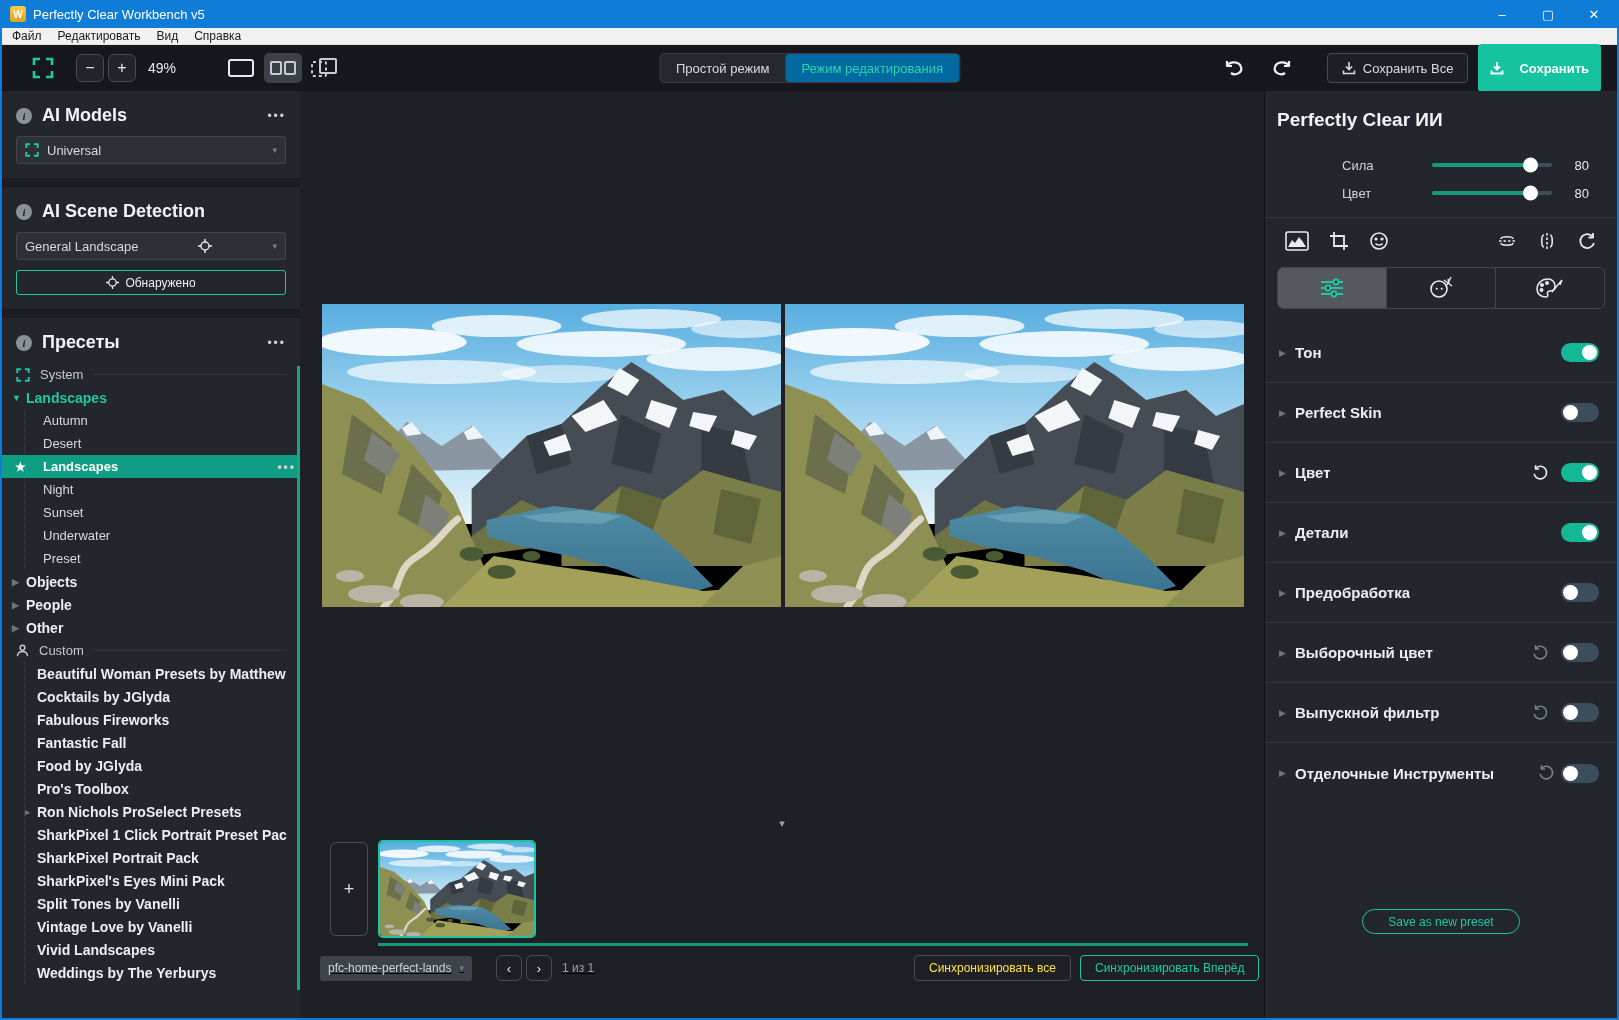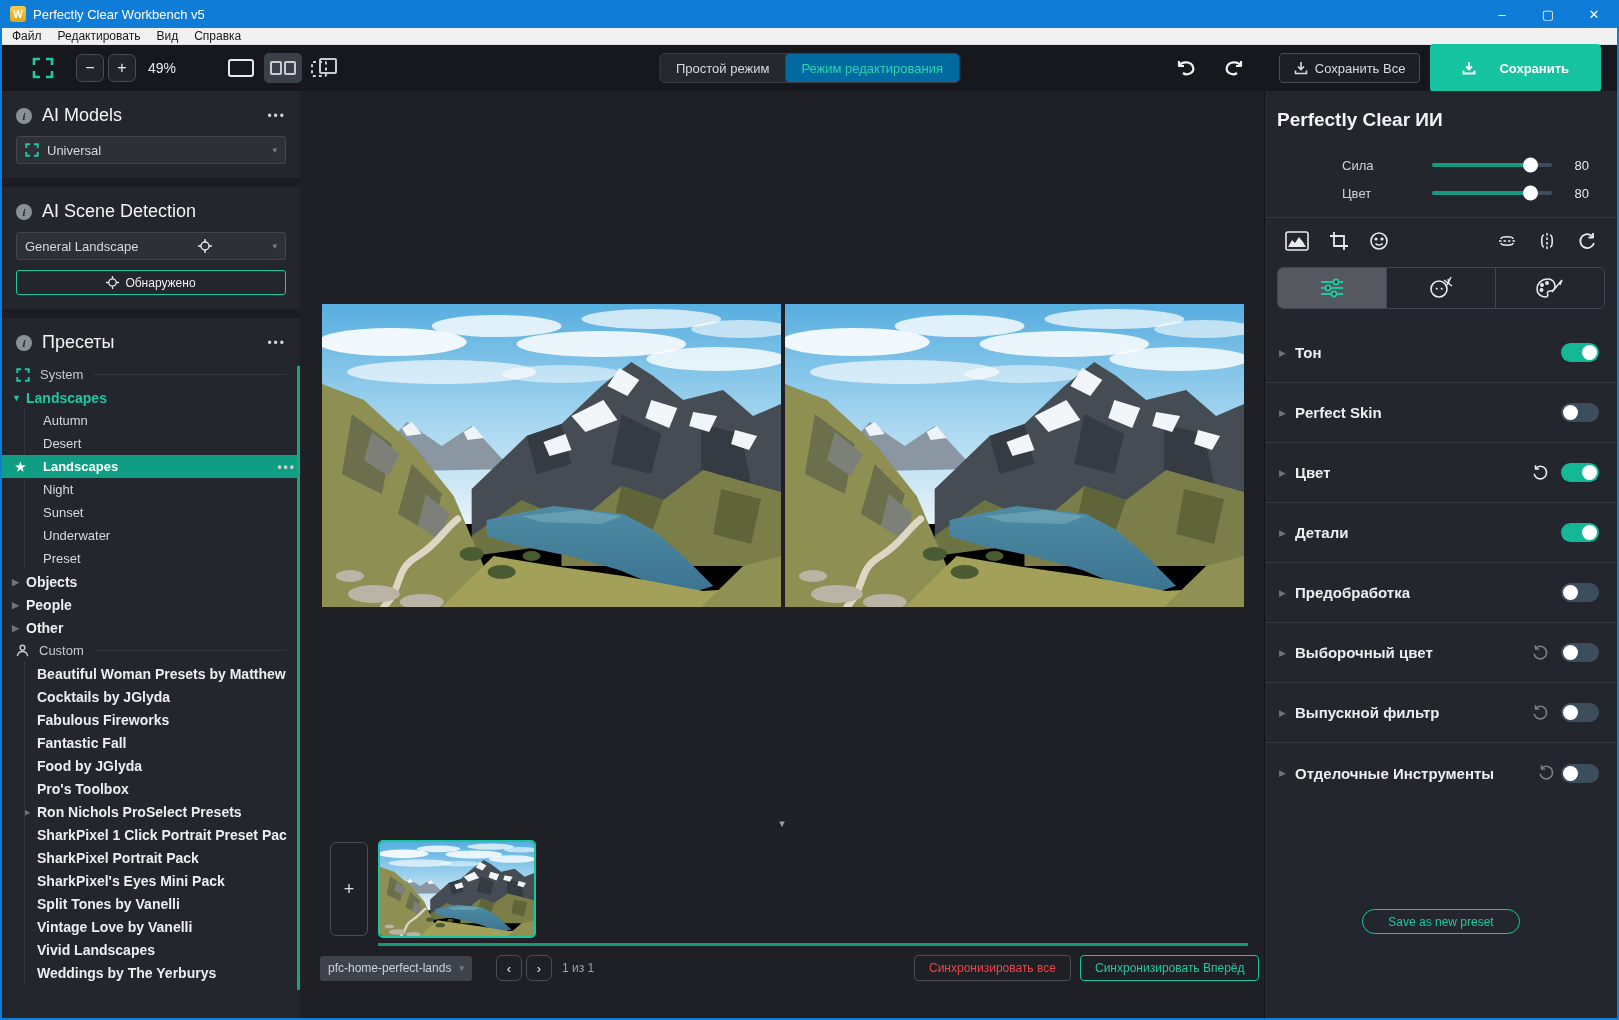--- a/index.html
+++ b/index.html
@@ -35,35 +35,35 @@
   .mode-toggle { position:absolute; left:50%; top:50%; transform:translate(-50%,-50%);
                  display:flex; background:#26282e; border:1px solid #3a3d44; border-radius:5px; overflow:hidden;
                  height:30px; font-size:13px; }
   .mode-seg { display:flex; align-items:center; padding:0 16px; color:#d9dbde; }
   .mode-seg.active { background:#0369a1; color:#2bd4ae; border-radius:4px; }
   .tb-right { margin-left:auto; display:flex; align-items:center; gap:10px; margin-right:16px; }
   .undo-redo { display:flex; gap:26px; margin-right:24px; color:#f0f1f3; }
   .btn-dark { height:30px; border:1px solid #494c54; background:#1d1f24; border-radius:4px; color:#d9dbde;
               font-size:13px; display:flex; align-items:center; gap:7px; padding:0 14px; }
   .btn-teal { height:48px; background:#15c3a0; border-radius:4px; color:#fff; font-size:13px; font-weight:bold;
-              display:flex; align-items:center; gap:23px; padding:0 32px; }
+              display:flex; align-items:center; gap:15px; padding:0 12px; }
 
   
   .body { flex:1; display:flex; min-height:0; }
 
   
   .sidebar { width:298px; flex:0 0 298px; background:#1b1d22; display:flex; flex-direction:column;
              position:relative; overflow:hidden; }
   .side-section { background:#23262d; padding-bottom:14px; }
   .side-gap { height:9px; }
   .sec-header { display:flex; align-items:center; padding:14px 14px 10px 14px; }
   .info-icon { width:16px; height:16px; border-radius:50%; background:#8b9097; color:#23262d;
                font-size:11px; font-weight:bold; display:flex; align-items:center; justify-content:center;
                font-family:"Liberation Serif", serif; font-style:italic; }
-  .sec-title { color:#f2f3f5; font-size:18px; font-weight:normal; margin-left:10px; }
+  .sec-title { color:#f2f3f5; font-size:18px; font-weight:bold; margin-left:10px; }
   .dots-menu { margin-left:auto; color:#cfd2d6; font-size:12px; letter-spacing:2px; }
   .dropdown { height:28px; margin:0 14px; background:#2d3037; border:1px solid #43464d; border-radius:3px;
               display:flex; align-items:center; padding:12px 8px; color:#d6d9dd; font-size:13px; gap:8px; }
   .dd-caret { margin-left:auto; color:#7b8087; font-size:9px; }
   .detect-btn { height:25px; margin:10px 14px 0 14px; border:1px solid #1ec8a1; border-radius:3px;
                 display:flex; align-items:center; justify-content:center; gap:6px; color:#eceef0; font-size:12px; }
   .presets-section { flex:1; background:#23262d; overflow:hidden; display:flex; flex-direction:column; }
   .p-row { height:23px; display:flex; align-items:center; font-size:13px; color:#c6c9ce; padding:0 14px; flex:0 0 23px; }
   .p-row .rule { flex:1; height:1px; background:#33363d; margin-left:10px; }
   .p-row .icn { margin-right:10px; display:flex; }
@@ -89,28 +89,28 @@
   .img-slot { width:459px; height:303px; overflow:hidden; background:#000; }
   .img-slot svg { width:100%; height:100%; display:block; }
   .collapse-handle { position:absolute; top:726px; left:50%; transform:translateX(-50%);
                      color:#9aa0a8; font-size:11px; }
   .add-image { position:absolute; left:30px; top:751px; width:38px; height:94px; border:1px solid #4a4d55;
                border-radius:6px; color:#dadde0; font-size:18px; display:flex; align-items:center; justify-content:center; }
   .thumb { position:absolute; left:78px; top:749px; width:158px; height:98px; border:2px solid #17c7a2;
            border-radius:5px; overflow:hidden; background:#000; }
   .thumb svg { width:100%; height:100%; display:block; }
   .film-line { position:absolute; left:78px; top:852px; width:870px; height:3px; background:#16977e; }
-  .film-controls { position:absolute; left:0; right:0; top:864px; height:26px; display:flex; align-items:center; }
+  .film-controls { position:absolute; left:0; right:0; top:864px; height:26px; display:flex; align-items:center;text-decoration:underline; }
   .file-dd { margin-left:20px; width:152px; height:25px; background:#3e424a; border-radius:3px;
              display:flex; align-items:center; padding:0 8px; color:#cfd2d6; font-size:12px; }
   .nav-btn { width:26px; height:26px; border:1px solid #494c54; border-radius:6px; color:#e8eaed;
              display:flex; align-items:center; justify-content:center; font-size:13px; }
   .page-label { color:#9aa0a8; font-size:12px; margin-left:10px; }
   .sync-all { position:absolute; left:614px; height:26px; border:1px solid #494c54; border-radius:4px;
-              color:#ef4444; font-size:12px; display:flex; align-items:center; padding:0 14px; background:#1e2025; }
+              color:#fde047; font-size:12px; display:flex; align-items:center; padding:0 14px; background:#1e2025; }
   .sync-fwd { position:absolute; left:780px; height:26px; border:1px solid #17c7a2; border-radius:4px;
               color:#1ec8a1; font-size:12px; display:flex; align-items:center; padding:0 14px; background:#1e2025; }
 
   
   .rpanel { width:353px; flex:0 0 353px; background:#23262d; position:relative; border-left:1px solid #131417; }
   .rp-title { position:absolute; left:12px; top:18px; color:#f2f3f5; font-size:19px; font-weight:bold; }
   .slider-row { position:absolute; left:0; width:100%; height:20px; display:flex; align-items:center; }
   .slider-row .lbl { margin-left:77px; width:80px; color:#cfd2d6; font-size:13px; }
   .track { width:120px; height:4px; border-radius:2px; background:#3c4d5c; position:relative; margin-left:10px; }
   .track .fill { position:absolute; left:0; top:0; bottom:0; width:80%; background:#169a7f; border-radius:2px; }

